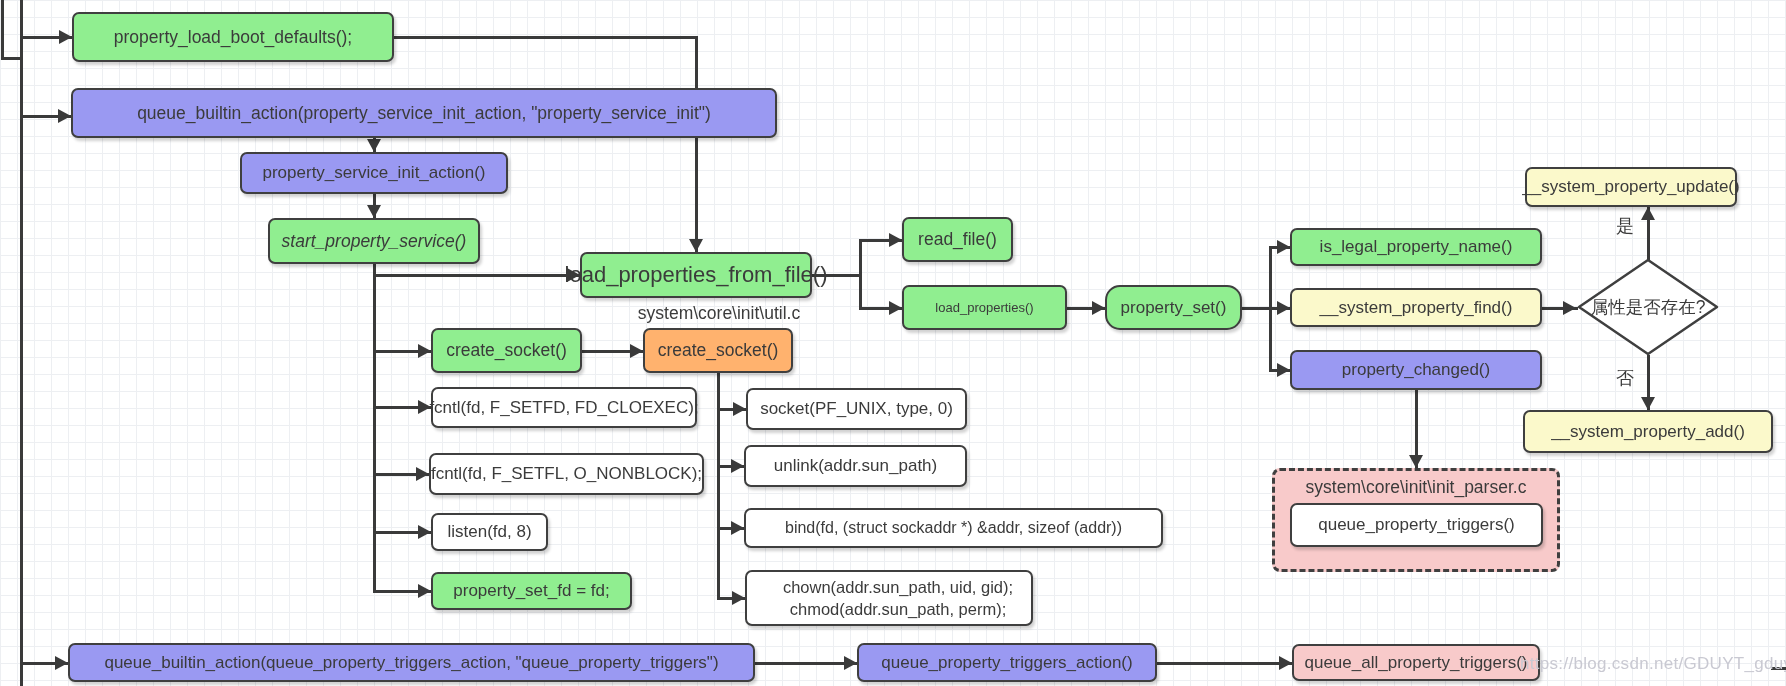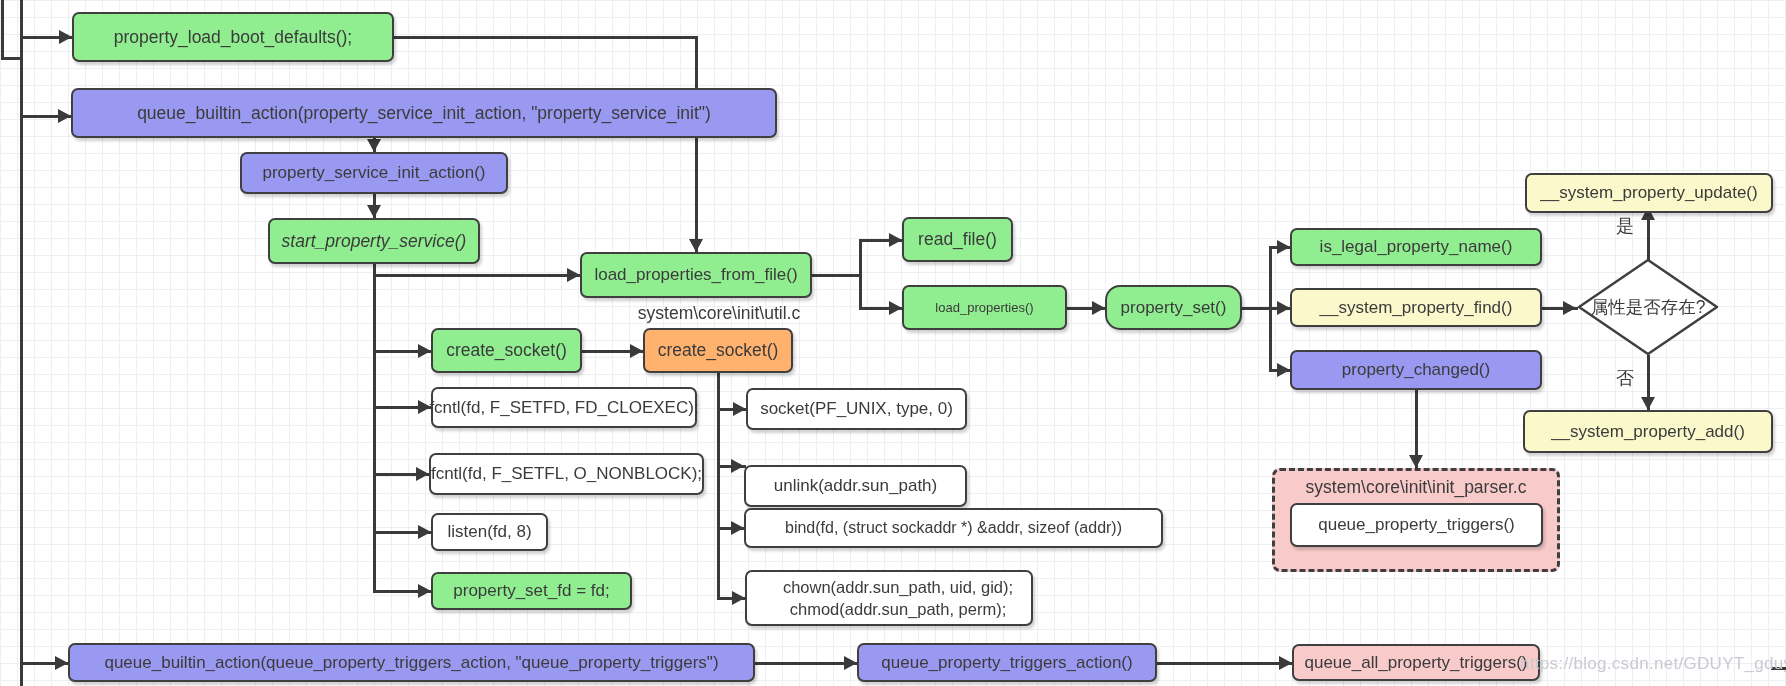--- a/index.html
+++ b/index.html
@@ -60,39 +60,39 @@
   </svg>
   <div class="diamond-label">属性是否存在?</div>
   <div class="branch-label yes">是</div>
   <div class="branch-label no">否</div>
 
   <div class="watermark" style="color: rgb(201, 201, 210);">https://blog.csdn.net/GDUYT_gduyt</div>
 <div class="node" style="left: 72px; top: 12px; width: 322px; height: 50px; background: rgb(144, 238, 144);">property_load_boot_defaults();</div>
     <div class="node" style="left: 71px; top: 88px; width: 706px; height: 50px; background: rgb(154, 153, 242);">queue_builtin_action(property_service_init_action, "property_service_init")</div>
     <div class="node" style="left: 240px; top: 152px; width: 268px; height: 42px; font-size: 17px; background: rgb(154, 153, 242);">property_service_init_action()</div>
     <div class="node" style="left: 268px; top: 218px; width: 212px; height: 46px; background: rgb(144, 238, 144); font-style: italic;">start_property_service()</div>
-    <div class="node" style="left: 580px; top: 252px; width: 232px; height: 46px; font-size: 17px; background: rgb(144, 238, 144);">load_properties_from_file()</div>
+    <div class="node" style="left: 580px; top: 252px; width: 232px; height: 46px; font-size: 22px; background: rgb(144, 238, 144);">load_properties_from_file()</div>
     <div class="node" style="left: 431px; top: 328px; width: 151px; height: 45px; background: rgb(144, 238, 144);">create_socket()</div>
     <div class="node" style="left: 643px; top: 328px; width: 150px; height: 45px; background: rgb(255, 178, 110);">create_socket()</div>
     <div class="node" style="left: 431px; top: 387px; width: 266px; height: 41px; font-size: 17px; background: rgb(255, 255, 255);">fcntl(fd, F_SETFD, FD_CLOEXEC);</div>
     <div class="node" style="left: 429px; top: 453px; width: 275px; height: 42px; font-size: 17px; background: rgb(255, 255, 255);">fcntl(fd, F_SETFL, O_NONBLOCK);</div>
     <div class="node" style="left: 431px; top: 513px; width: 117px; height: 38px; font-size: 17px; background: rgb(255, 255, 255);">listen(fd, 8)</div>
     <div class="node" style="left: 431px; top: 572px; width: 201px; height: 38px; font-size: 17px; background: rgb(144, 238, 144); text-align: center;">property_set_fd = fd;</div>
     <div class="node" style="left: 746px; top: 388px; width: 221px; height: 42px; font-size: 17px; background: rgb(255, 255, 255);">socket(PF_UNIX, type, 0)</div>
-    <div class="node" style="left: 744px; top: 445px; width: 223px; height: 42px; font-size: 17px; background: rgb(255, 255, 255); margin-top: 20px;">unlink(addr.sun_path)</div>
+    <div class="node" style="left: 744px; top: 445px; width: 223px; height: 42px; font-size: 17px; background: rgb(255, 255, 255);">unlink(addr.sun_path)</div>
     <div class="node" style="left: 744px; top: 508px; width: 419px; height: 40px; font-size: 16px; background: rgb(255, 255, 255);">bind(fd, (struct sockaddr *) &amp;addr, sizeof (addr))</div>
     <div class="node multiline" style="left: 745px; top: 570px; width: 288px; height: 56px; font-size: 16.5px; background: rgb(255, 255, 255); padding-left: 24px;">chown(addr.sun_path, uid, gid);
 chmod(addr.sun_path, perm);</div>
     <div class="node" style="left: 902px; top: 217px; width: 111px; height: 45px; background: rgb(144, 238, 144);">read_file()</div>
     <div class="node" style="left: 902px; top: 285px; width: 165px; height: 45px; font-size: 13px; background: rgb(144, 238, 144);">load_properties()</div>
     <div class="node" style="left: 1105px; top: 285px; width: 137px; height: 45px; font-size: 17px; background: rgb(144, 238, 144); border-radius: 15px;">property_set()</div>
     <div class="node" style="left: 1290px; top: 228px; width: 252px; height: 38px; font-size: 17px; background: rgb(144, 238, 144);">is_legal_property_name()</div>
     <div class="node" style="left: 1290px; top: 288px; width: 252px; height: 39px; font-size: 17px; background: rgb(251, 249, 203);">__system_property_find()</div>
     <div class="node" style="left: 1290px; top: 350px; width: 252px; height: 40px; font-size: 17px; background: rgb(154, 153, 242);">property_changed()</div>
-    <div class="node" style="left: 1525px; top: 173px; width: 248px; height: 40px; font-size: 17px; background: rgb(251, 249, 203);">__system_property_update()</div>
+    <div class="node" style="left: 1525px; top: 167px; width: 212px; height: 40px; font-size: 17px; background: rgb(251, 249, 203);">__system_property_update()</div>
     <div class="node" style="left: 1523px; top: 410px; width: 250px; height: 43px; font-size: 17px; background: rgb(251, 249, 203);">__system_property_add()</div>
     <div class="node" style="left: 1290px; top: 503px; width: 253px; height: 44px; font-size: 17px; background: rgb(255, 255, 255);">queue_property_triggers()</div>
     <div class="node" style="left: 68px; top: 643px; width: 687px; height: 39px; font-size: 17px; background: rgb(154, 153, 242);">queue_builtin_action(queue_property_triggers_action, "queue_property_triggers")</div>
     <div class="node" style="left: 857px; top: 643px; width: 300px; height: 39px; font-size: 17px; background: rgb(154, 153, 242);">queue_property_triggers_action()</div>
     <div class="node" style="left: 1292px; top: 644px; width: 248px; height: 37px; font-size: 17px; background: rgb(248, 202, 202);">queue_all_property_triggers()</div>
     <div class="edge" style="left: 19.5px; top: -1.5px; width: 3px; height: 689px;"></div>
     <div class="edge" style="left: 0.5px; top: -1.5px; width: 3px; height: 61px;"></div>
     <div class="edge" style="left: 0.5px; top: 56.5px; width: 22px; height: 3px;"></div>
     <div class="edge" style="left: 19.5px; top: 35.5px; width: 54px; height: 3px;"></div>
     <div class="arrow arrow-right" style="left: 59px; top: 30px;"></div>

